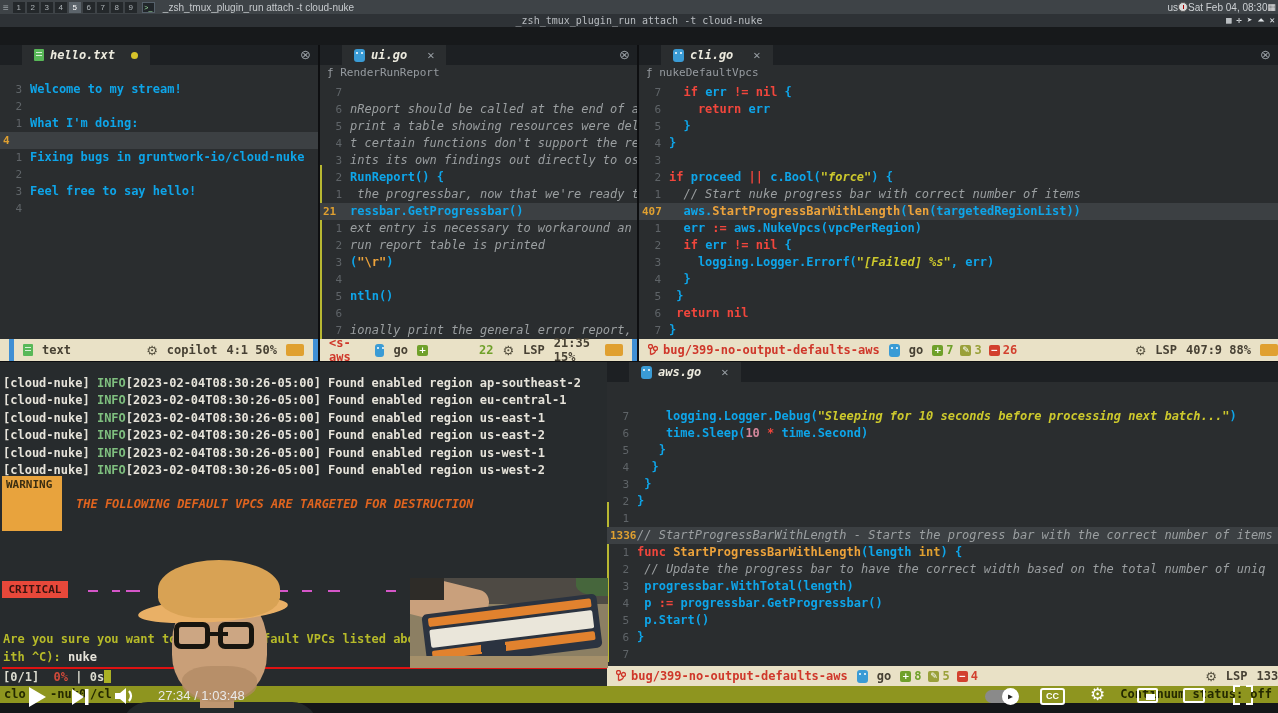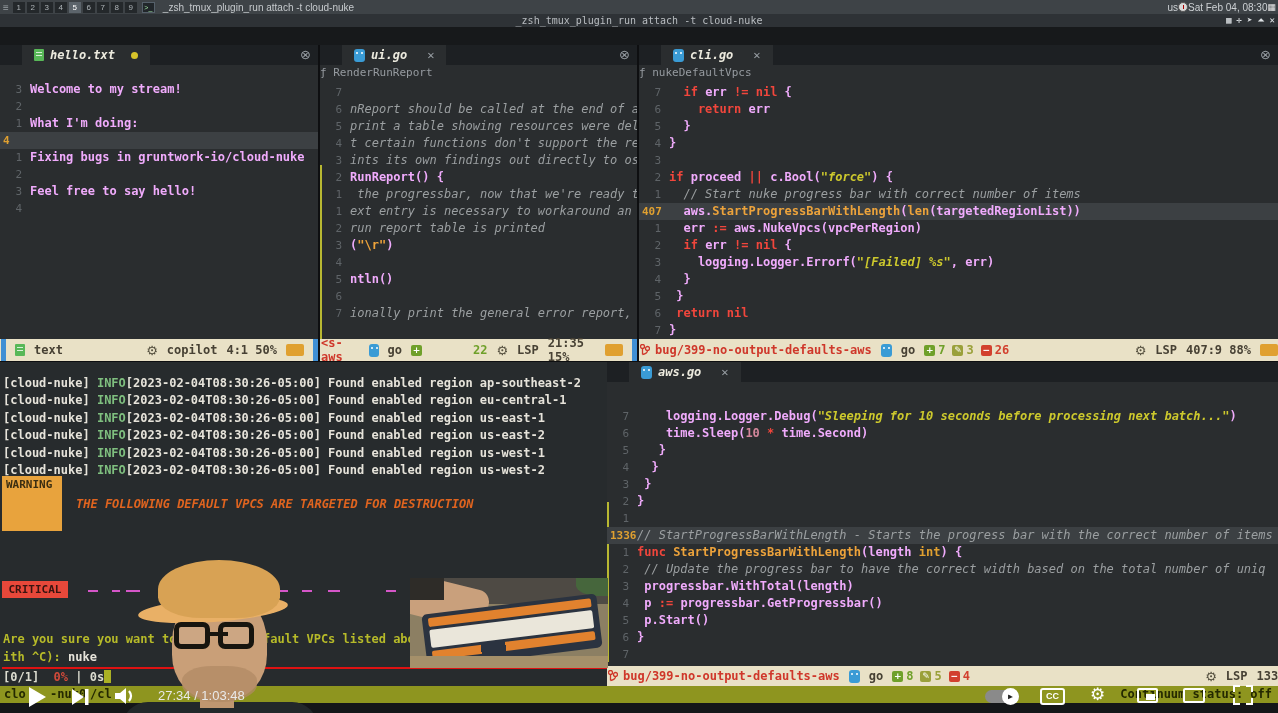--- a/index.html
+++ b/index.html
@@ -51,42 +51,42 @@
     font-style:italic; font-weight:700; }
   .tab-close { position:absolute; right:7px; top:2px; color:#9aa0a6; font-size:13px;
     font-family:"DejaVu Sans", sans-serif; }
   .dot-mod { width:7px; height:7px; border-radius:50%; background:#d7c32a; margin-left:10px; }
   .txticon { width:10px; height:12px; background:#58b858; border-radius:1px; position:relative; }
   .txticon:before { content:""; position:absolute; left:2px; top:3px; width:6px; height:1px;
     background:#d8f0d8; box-shadow:0 3px 0 #d8f0d8; }
   .goicon { width:11px; height:13px; background:#3a9bd5; border-radius:3px; position:relative; }
   .goicon:before { content:""; position:absolute; left:2px; top:3px; width:2px; height:2px;
     border-radius:50%; background:#fff; box-shadow:5px 0 0 #fff; }
-  .crumb { height:16px; color:#969ba0; font-size:11px; line-height:16px; }
+  .crumb { height:16px; color:#969ba0; font-size:11px; padding-left:7px; line-height:16px; }
 
   .code { position:relative; padding-top:3px; font-size:12px; font-weight:600;
     line-height:17px; color:#eceade; }
   .ln { display:flex; height:17px; white-space:pre; overflow:hidden; }
   .gut { width:30px; flex:none; text-align:right; padding-right:8px; color:#5f6468;
     font-weight:400; font-size:11px; }
   .ln.cur { background:#3c4043; }
   .ln.cur .gut { color:#e0a030; font-weight:700; text-align:left; padding-left:3px; }
-  .c-txt { color:#f0abfc; }
+  .c-txt { color:#0ea5e9; }
   .c-kw  { color:#f1463c; font-weight:700; }
   .c-cmt { color:#9b9fa1; font-style:italic; font-weight:400; }
   .c-str { color:#cdc92d; font-style:italic; }
   .c-fn  { color:#eda33b; font-weight:700; }
   .c-typ { color:#e0a030; }
   .c-num { color:#d3869b; }
   .c-esc { color:#eda33b; }
   .edge-strip { position:absolute; left:0; width:2px; background:#b8b832; }
 
   
   .sbar { position:absolute; left:0; bottom:0; width:100%; height:22px; background:#e9e1c6;
-    display:flex; align-items:center; gap:9px; padding:0 0 0 1px; font-size:12px;
+    display:flex; align-items:center; gap:9px; padding:0 0 0 9px; font-size:12px;
     font-weight:700; color:#474134; }
   .sb-blue { width:5px; height:22px; background:#3f8fd4; flex:none; }
   .sb-orange { width:18px; height:12px; background:#e0a030; border-radius:2px; flex:none; }
   .sb-right { margin-left:auto; display:flex; align-items:center; gap:9px; }
   .sb-branch { color:#cf372a; display:flex; align-items:center; gap:5px; }
   .gear { font-family:"DejaVu Sans", sans-serif; font-size:13px; color:#55503f; }
   .badges { display:flex; align-items:center; gap:7px; }
   .badge { display:flex; align-items:center; gap:3px; }
   .badge .bx { width:11px; height:11px; border-radius:2px; color:#fff; font-size:9px;
     line-height:11px; text-align:center; font-family:"DejaVu Sans", sans-serif; }
@@ -264,20 +264,21 @@
     <div class="crumb">ƒ RenderRunReport</div>
     <div class="edge-strip" style="top:120px;height:196px;"></div>
     <div class="code">
         <div class="ln"><span class="gut">7</span></div>
         <div class="ln"><span class="gut">6</span><span class="c-cmt">nReport should be called at the end of a</span></div>
         <div class="ln"><span class="gut">5</span><span class="c-cmt">print a table showing resources were dele</span></div>
         <div class="ln"><span class="gut">4</span><span class="c-cmt">t certain functions don't support the rep</span></div>
         <div class="ln"><span class="gut">3</span><span class="c-cmt">ints its own findings out directly to os.</span></div>
         <div class="ln"><span class="gut">2</span><span class="c-txt">RunReport() {</span></div>
         <div class="ln"><span class="gut">1</span><span class="c-cmt"> the progressbar, now that we're ready to</span></div>
+        <div class="ln cur"><span class="gut">21</span><span class="c-txt">ressbar.GetProgressbar()</span></div>
         <div class="ln"><span class="gut">1</span><span class="c-cmt">ext entry is necessary to workaround an i</span></div>
         <div class="ln"><span class="gut">2</span><span class="c-cmt">run report table is printed</span></div>
         <div class="ln"><span class="gut">3</span><span class="c-txt">(</span><span class="c-esc">"\r"</span><span class="c-txt">)</span></div>
         <div class="ln"><span class="gut">4</span></div>
         <div class="ln"><span class="gut">5</span><span class="c-txt">ntln()</span></div>
         <div class="ln"><span class="gut">6</span></div>
         <div class="ln"><span class="gut">7</span><span class="c-cmt">ionally print the general error report, i</span></div>
       </div>
     <div class="sbar">
       <span class="sb-branch">

